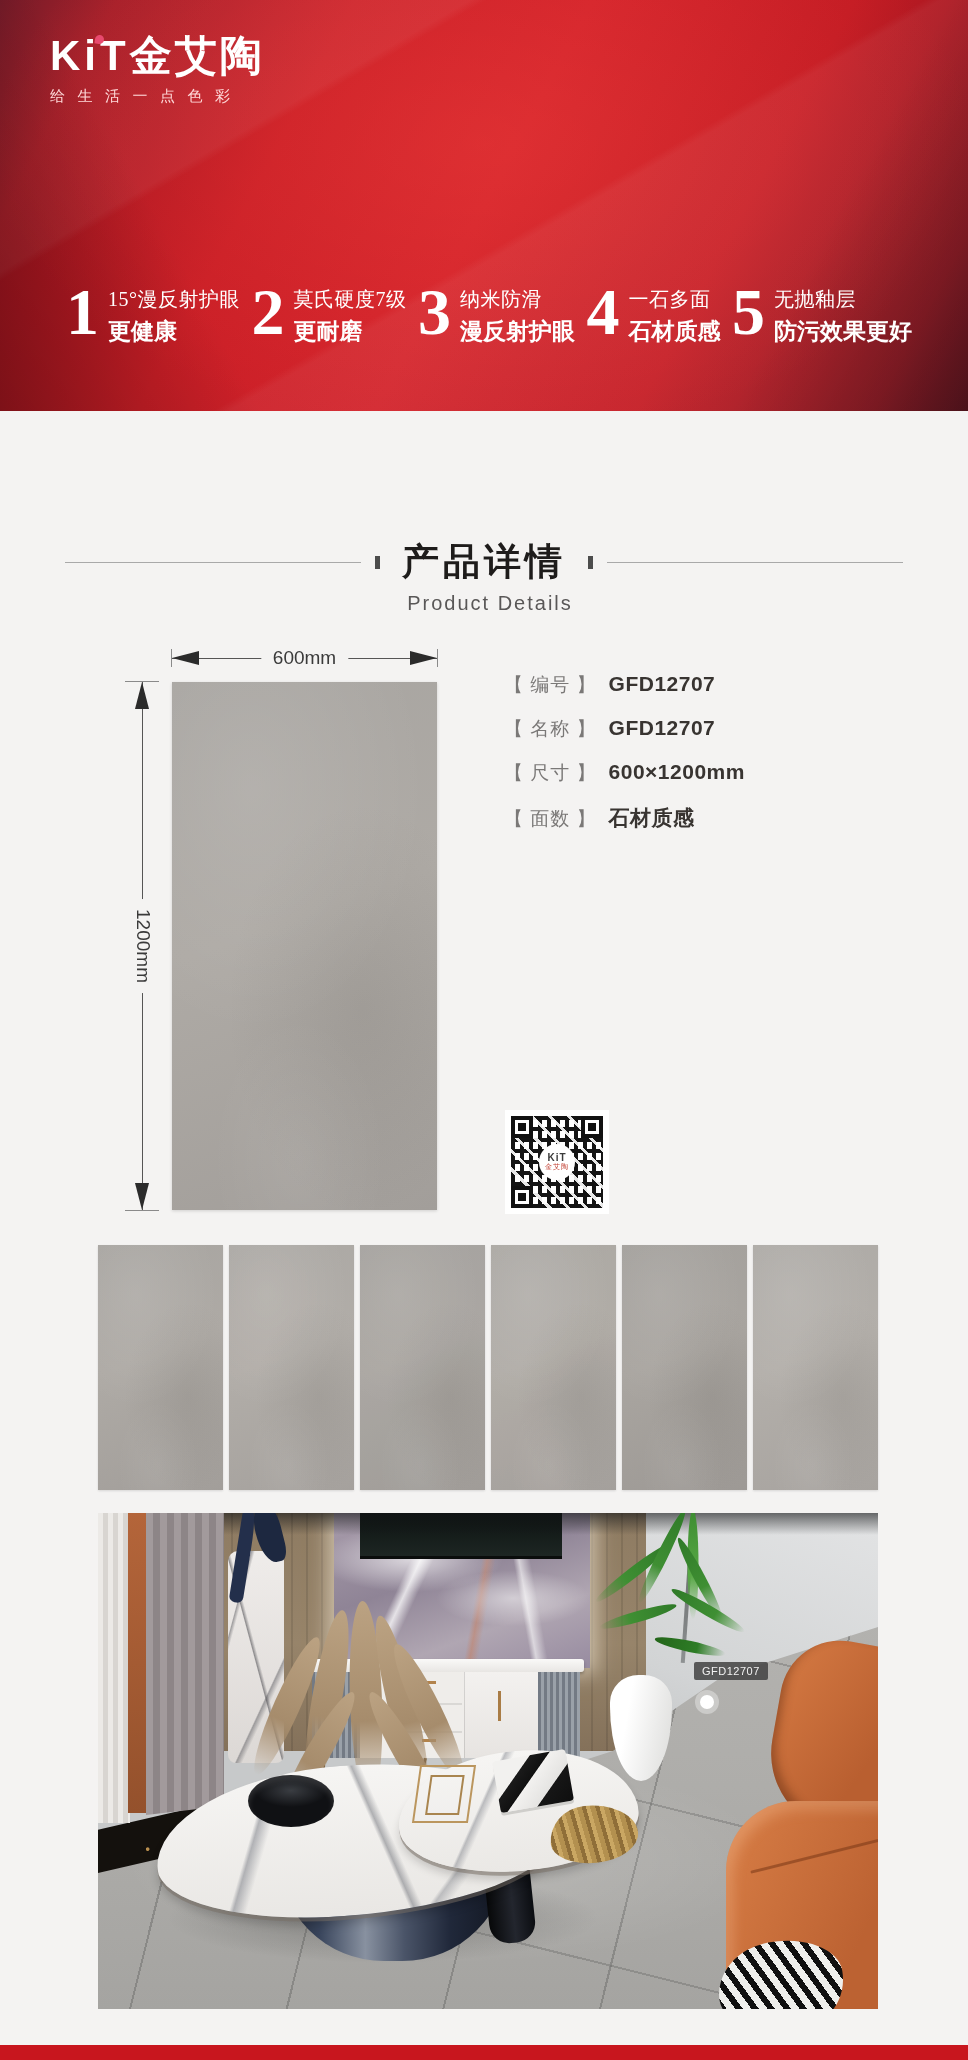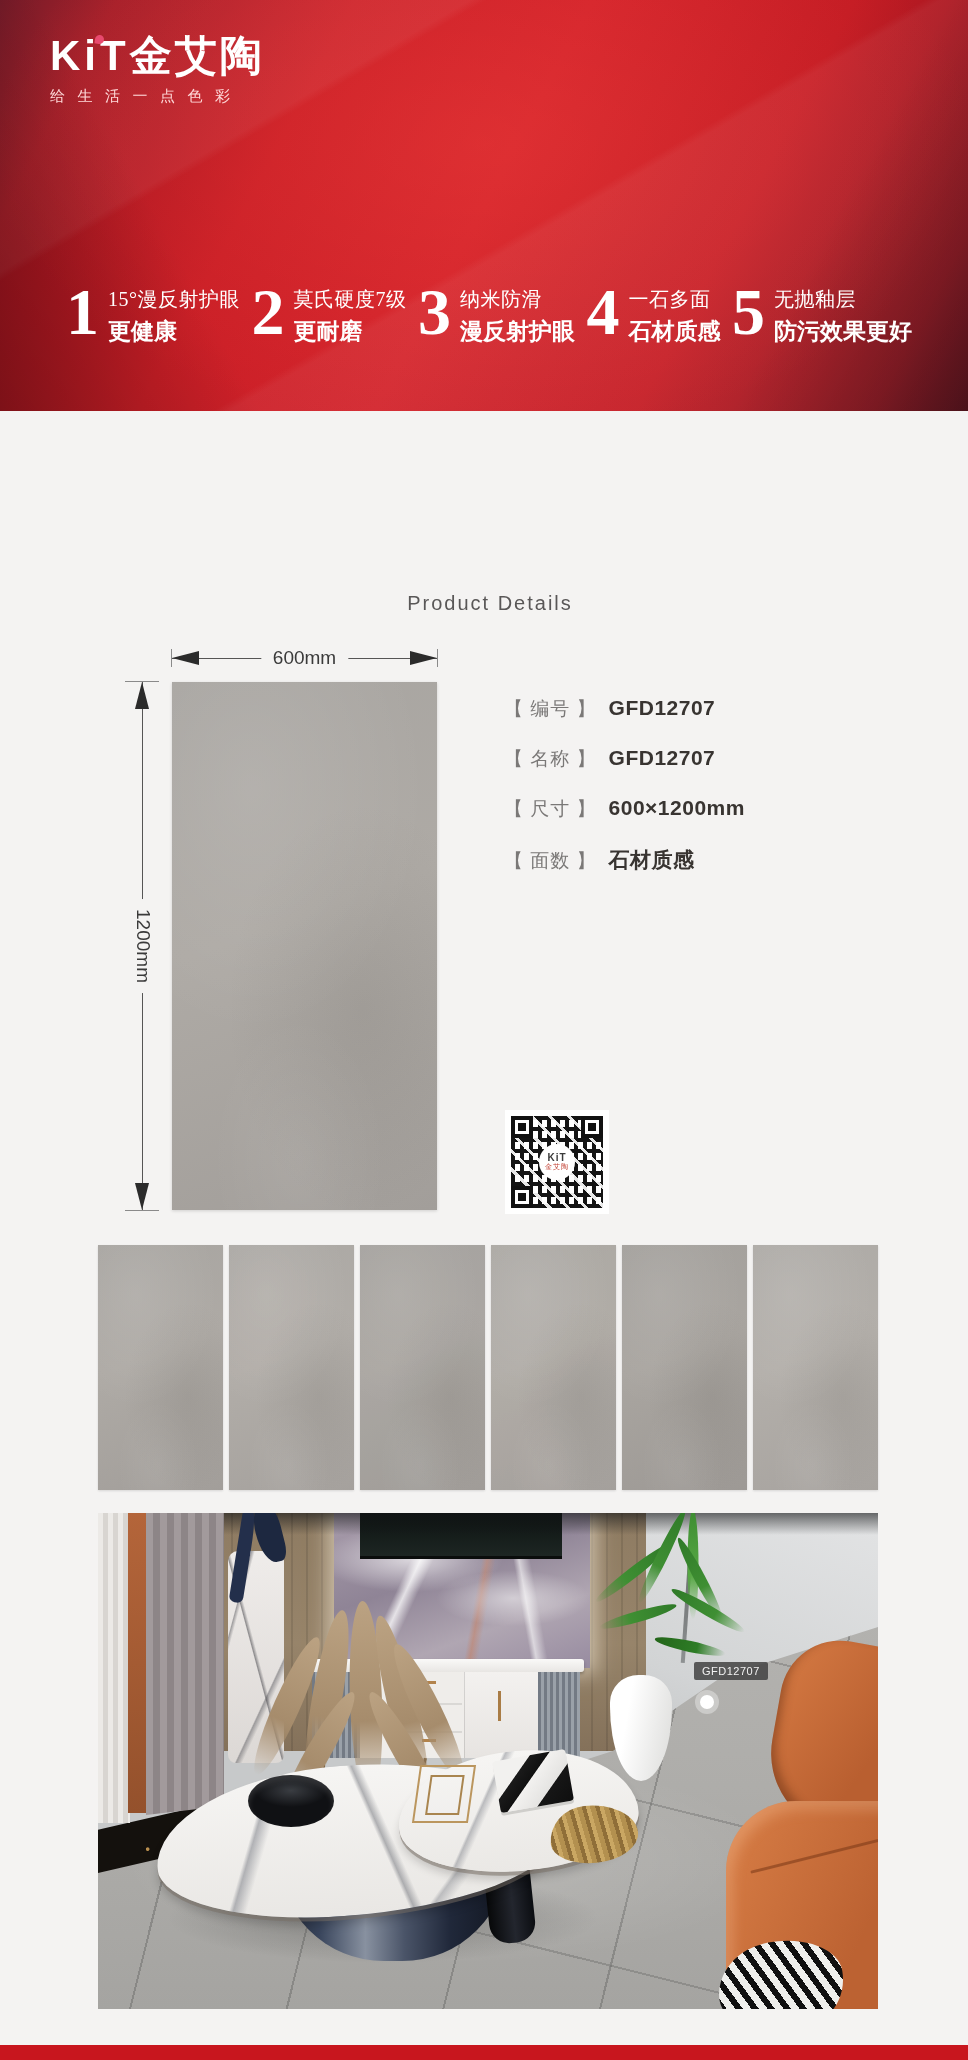--- a/index.html
+++ b/index.html
@@ -58,21 +58,21 @@
   .dim-top .lbl { position:absolute; left:50%; top:1px; transform:translateX(-50%); background:#f4f3f2; padding:0 12px; font-size:19px; color:#3a3a3a; }
 
   .dim-left { position:absolute; left:130px; top:678px; width:24px; height:536px; }
   .dim-left .tick { position:absolute; height:1px; width:34px; left:-5px; background:#8a8a8a; }
   .dim-left .line { position:absolute; left:12px; top:4px; bottom:4px; width:1px; background:#555; }
   .dim-left .arr-u { position:absolute; top:4px; left:5px; width:0; height:0; border-left:7px solid transparent; border-right:7px solid transparent; border-bottom:27px solid #2b2b2b; }
   .dim-left .arr-d { position:absolute; bottom:4px; left:5px; width:0; height:0; border-left:7px solid transparent; border-right:7px solid transparent; border-top:27px solid #2b2b2b; }
   .dim-left .lbl { position:absolute; top:50%; left:2px; transform:translateY(-50%); background:#f4f3f2; padding:10px 0; font-size:19px; color:#3a3a3a; writing-mode:vertical-rl; }
 
   .specs { position:absolute; left:504px; top:672px; }
-  .spec-row { display:flex; align-items:baseline; margin-bottom:18px;margin-top:24px; }
+  .spec-row { display:flex; align-items:baseline; margin-bottom:18px; }
   .spec-label { font-size:19px; color:#7a7877; letter-spacing:1px; }
   .spec-value { font-size:21px; font-weight:700; color:#383431; margin-left:12px; letter-spacing:.5px; }
 
   
   .qr { position:absolute; left:505px; top:1110px; width:104px; height:104px; background:#fff; padding:6px; }
   .qr-pattern { position:relative; width:92px; height:92px; background-color:#fff;
     background-image:
       repeating-linear-gradient(45deg, rgba(255,255,255,.9) 0 3px, transparent 3px 13px),
       repeating-linear-gradient(90deg, #141414 0 4px, transparent 4px 9px),
       repeating-linear-gradient(0deg, #141414 0 4px, transparent 4px 11px);
@@ -261,20 +261,27 @@
       <div class="feature">
         <div class="f-num">5</div>
         <div class="f-text">
           <div class="f-line1">无抛釉层</div>
           <div class="f-line2">防污效果更好</div>
         </div>
       </div>
     </div>
   </div>
 
+  <div class="sec-head">
+    <div class="sec-line"></div>
+    <div class="sec-sq"></div>
+    <div class="sec-title">产品详情</div>
+    <div class="sec-sq"></div>
+    <div class="sec-line"></div>
+  </div>
   <div class="sec-sub">Product  Details</div>
 
   <div class="dim-top">
     <div class="tick" style="left:3px;"></div>
     <div class="tick" style="right:3px;"></div>
     <div class="line"></div>
     <div class="arr-l"></div>
     <div class="arr-r"></div>
     <div class="lbl">600mm</div>
   </div>

